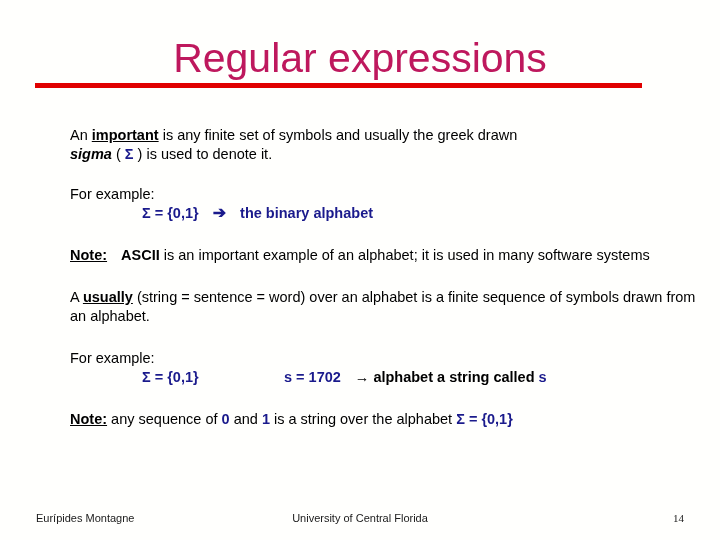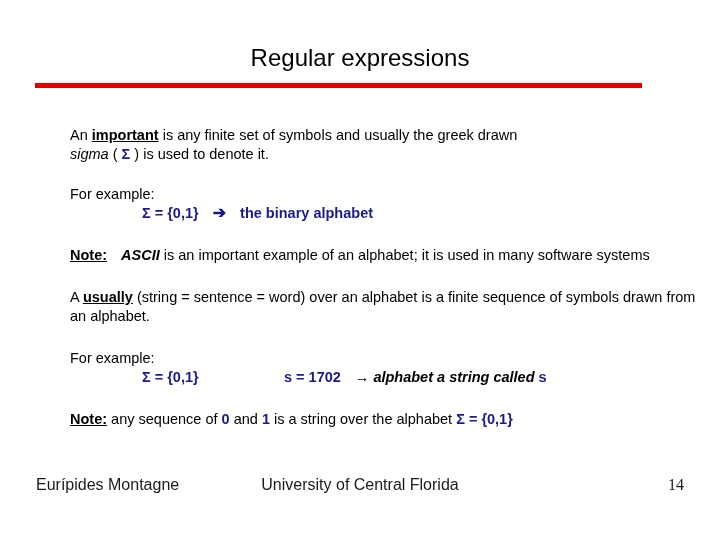--- a/index.html
+++ b/index.html
@@ -19,24 +19,24 @@
 
   
   .slide-title-wrap {
     position: absolute;
     left: 0;
     top: 38px;
     width: 720px;
     text-align: center;
   }
   .slide-title {
-    font-size: 24px;
+    font-size: 41px;
     line-height: 40px;
     font-weight: normal;
-    color: #000000;
+    color: #be185d;
     letter-spacing: 0px;
     white-space: nowrap;
   }
   .title-rule {
     position: absolute;
     left: 35px;
     top: 83px;
     width: 607px;
     height: 5px;
     background: #e00000;
@@ -51,23 +51,23 @@
   }
   .para {
     font-size: 14.5px;
     line-height: 19px;
     color: #000000;
     margin: 0;
   }
   .gap-md { height: 21px; }
   .gap-lg { height: 23px; }
 
-  .b    { font-weight: bold; font-style: italic; }
+  .b    { font-weight: bold; }
   .bu   { font-weight: bold; text-decoration: underline; }
-  .bi   { font-weight: normal; font-style: italic; }
+  .bi   { font-weight: bold; font-style: italic; }
   .blue-b { color: #1a1a8c; font-weight: bold; }
 
   .indent-1 {
     padding-left: 72px;
   }
   .indent-2 {
     padding-left: 72px;
   }
   .sigma-col {
     display: inline-block;
@@ -77,24 +77,24 @@
     font-weight: bold;
     font-size: 16px;
     line-height: 16px;
   }
   .spacer-inline { display: inline-block; width: 14px; }
 
   
   .footer {
     position: absolute;
     left: 36px;
-    top: 475px;
+    top: 508px;
     width: 648px;
     height: 20px;
-    font-size: 16px;
+    font-size: 11px;
     line-height: 20px;
     color: #1a1a1a;
   }
   .footer-left {
     position: absolute;
     left: 0;
     top: 0;
     white-space: nowrap;
   }
   .footer-center {

